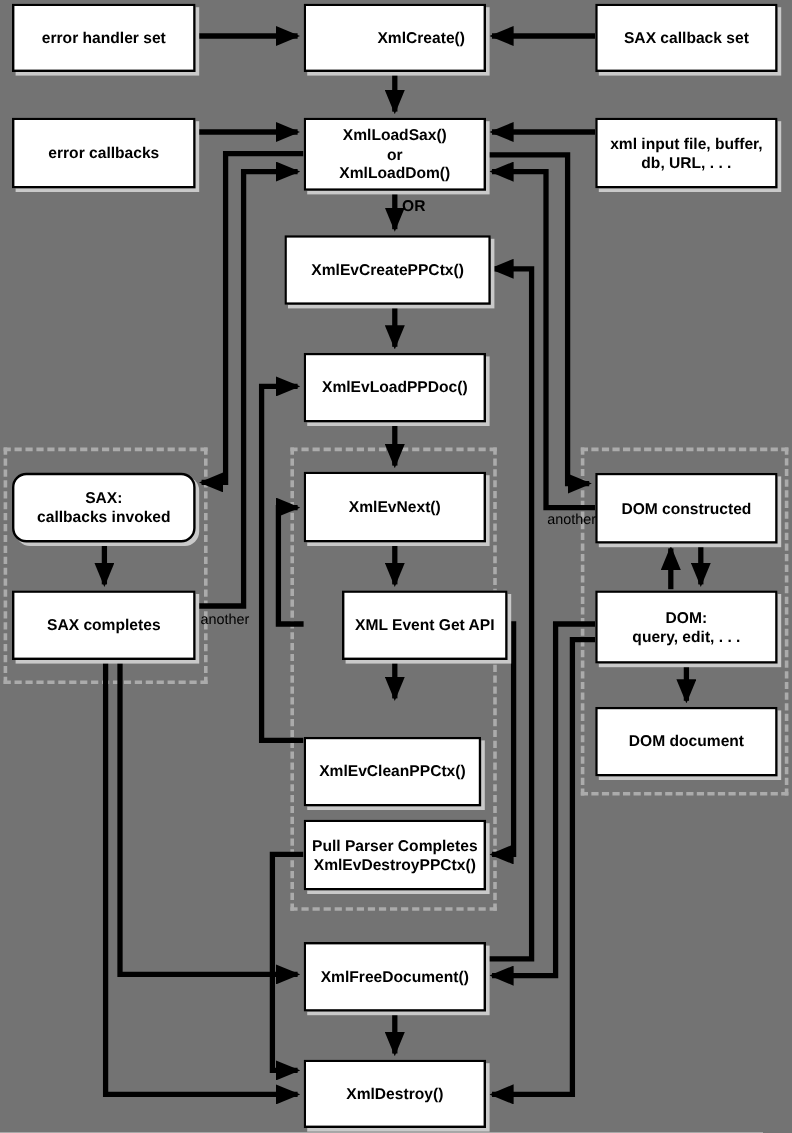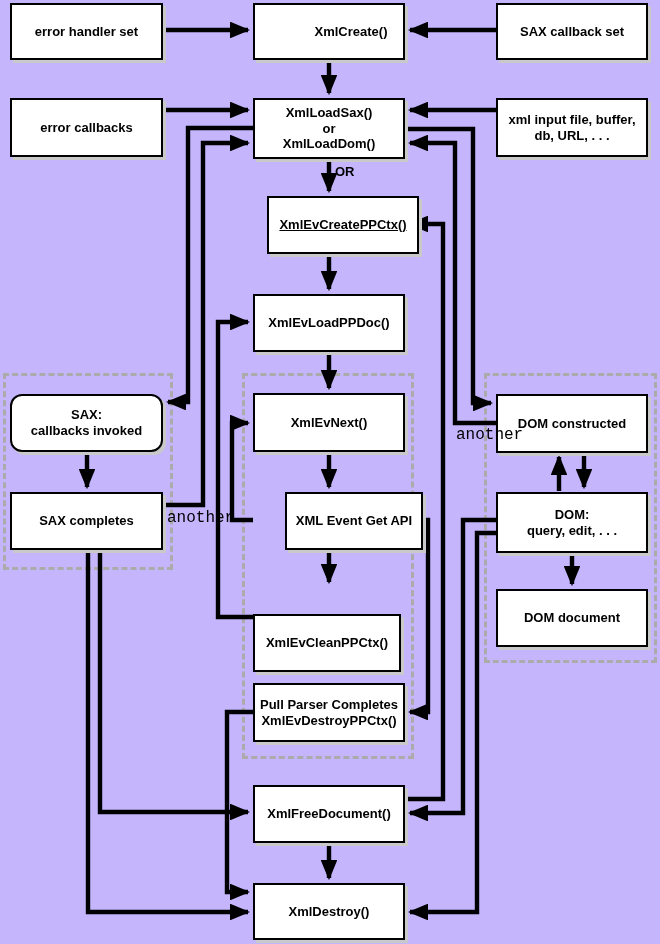--- a/index.html
+++ b/index.html
@@ -1,25 +1,25 @@
 <!DOCTYPE html>
 <html><head>
 <meta charset="utf-8">
 <style>
   html,body{margin:0;padding:0;background:#ffffff;}
-  #stage{position:relative;width:660px;height:944px;background:#c4b5fd;overflow:hidden;
+  #stage{position:relative;width:660px;height:944px;background:#737373;overflow:hidden;
          font-family:"Liberation Sans",sans-serif;}
   .frame{position:absolute;border:3px dashed #ababab;box-sizing:border-box;z-index:1;}
   #edges{position:absolute;left:0;top:0;z-index:2;}
   .node{position:absolute;box-sizing:border-box;background:#ffffff;border:2px solid #000000;
         box-shadow:3px 3px 0 #c9c9c9;display:flex;align-items:center;justify-content:center;
         text-align:center;font-weight:bold;font-size:13px;line-height:1.22;
         white-space:pre-line;z-index:3;color:#000;}
   .lbl{position:absolute;z-index:4;font-size:13px;font-weight:bold;color:#000;}
-  .lbl.plain{font-weight:normal;font-size:16px;font-family:Liberation Mono, monospace;}
+  .lbl.plain{font-weight:normal;font-size:12px;}
 </style>
 </head>
 <body>
 
 <div id="stage">
 
   <div class="frame" style="left:3px;top:373px;width:170px;height:197px;"></div>
   <div class="frame" style="left:242px;top:373px;width:172px;height:386px;"></div>
   <div class="frame" style="left:484px;top:373px;width:173px;height:290px;"></div>
 
@@ -65,21 +65,21 @@
   <div class="node" style="left:253px;top:3px;width:152px;height:57px;padding-left:44px;">XmlCreate()</div>
   <div class="node" style="left:496px;top:3px;width:152px;height:57px;">SAX callback set</div>
 
   <div class="node" style="left:10px;top:98px;width:153px;height:59px;">error callbacks</div>
   <div class="node" style="left:496px;top:98px;width:152px;height:59px;">xml input file, buffer,
 db, URL, . . .</div>
   <div class="node" style="left:253px;top:98px;width:152px;height:61px;">XmlLoadSax()
 or
 XmlLoadDom()</div>
 
-  <div class="node" style="left:267px;top:196px;width:152px;height:58px;text-decoration:underline;">XmlEvCreatePPCtx()</div>
+  <div class="node" style="left:237px;top:196px;width:172px;height:58px;">XmlEvCreatePPCtx()</div>
   <div class="node" style="left:253px;top:294px;width:152px;height:58px;">XmlEvLoadPPDoc()</div>
 
   <div class="node" style="left:10px;top:394px;width:153px;height:58px;border-radius:12px;">SAX:
 callbacks invoked</div>
   <div class="node" style="left:253px;top:393px;width:152px;height:59px;">XmlEvNext()</div>
   <div class="node" style="left:496px;top:394px;width:152px;height:59px;">DOM constructed</div>
 
   <div class="node" style="left:10px;top:492px;width:153px;height:58px;">SAX completes</div>
   <div class="node" style="left:253px;top:492px;width:138px;height:58px;margin-left:32px;">XML Event Get API</div>
   <div class="node" style="left:496px;top:492px;width:152px;height:61px;">DOM:

